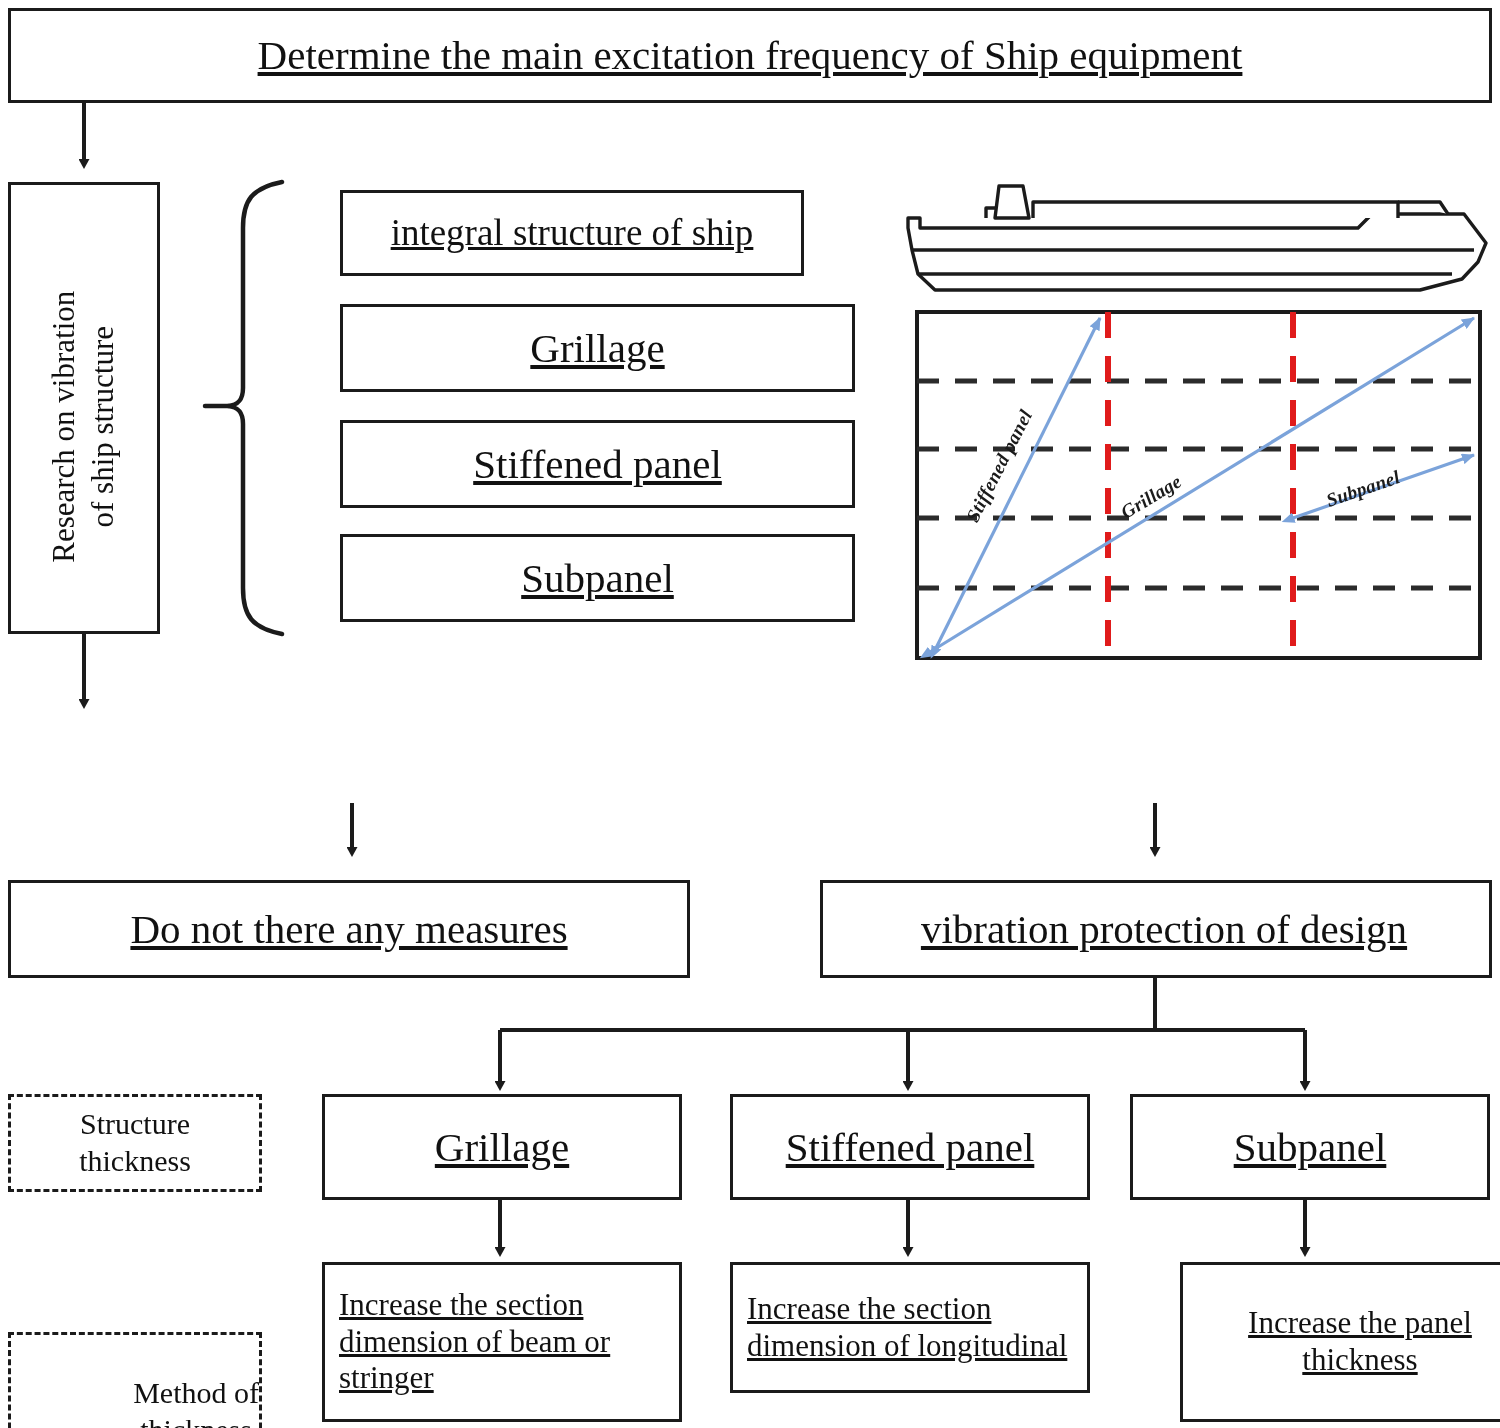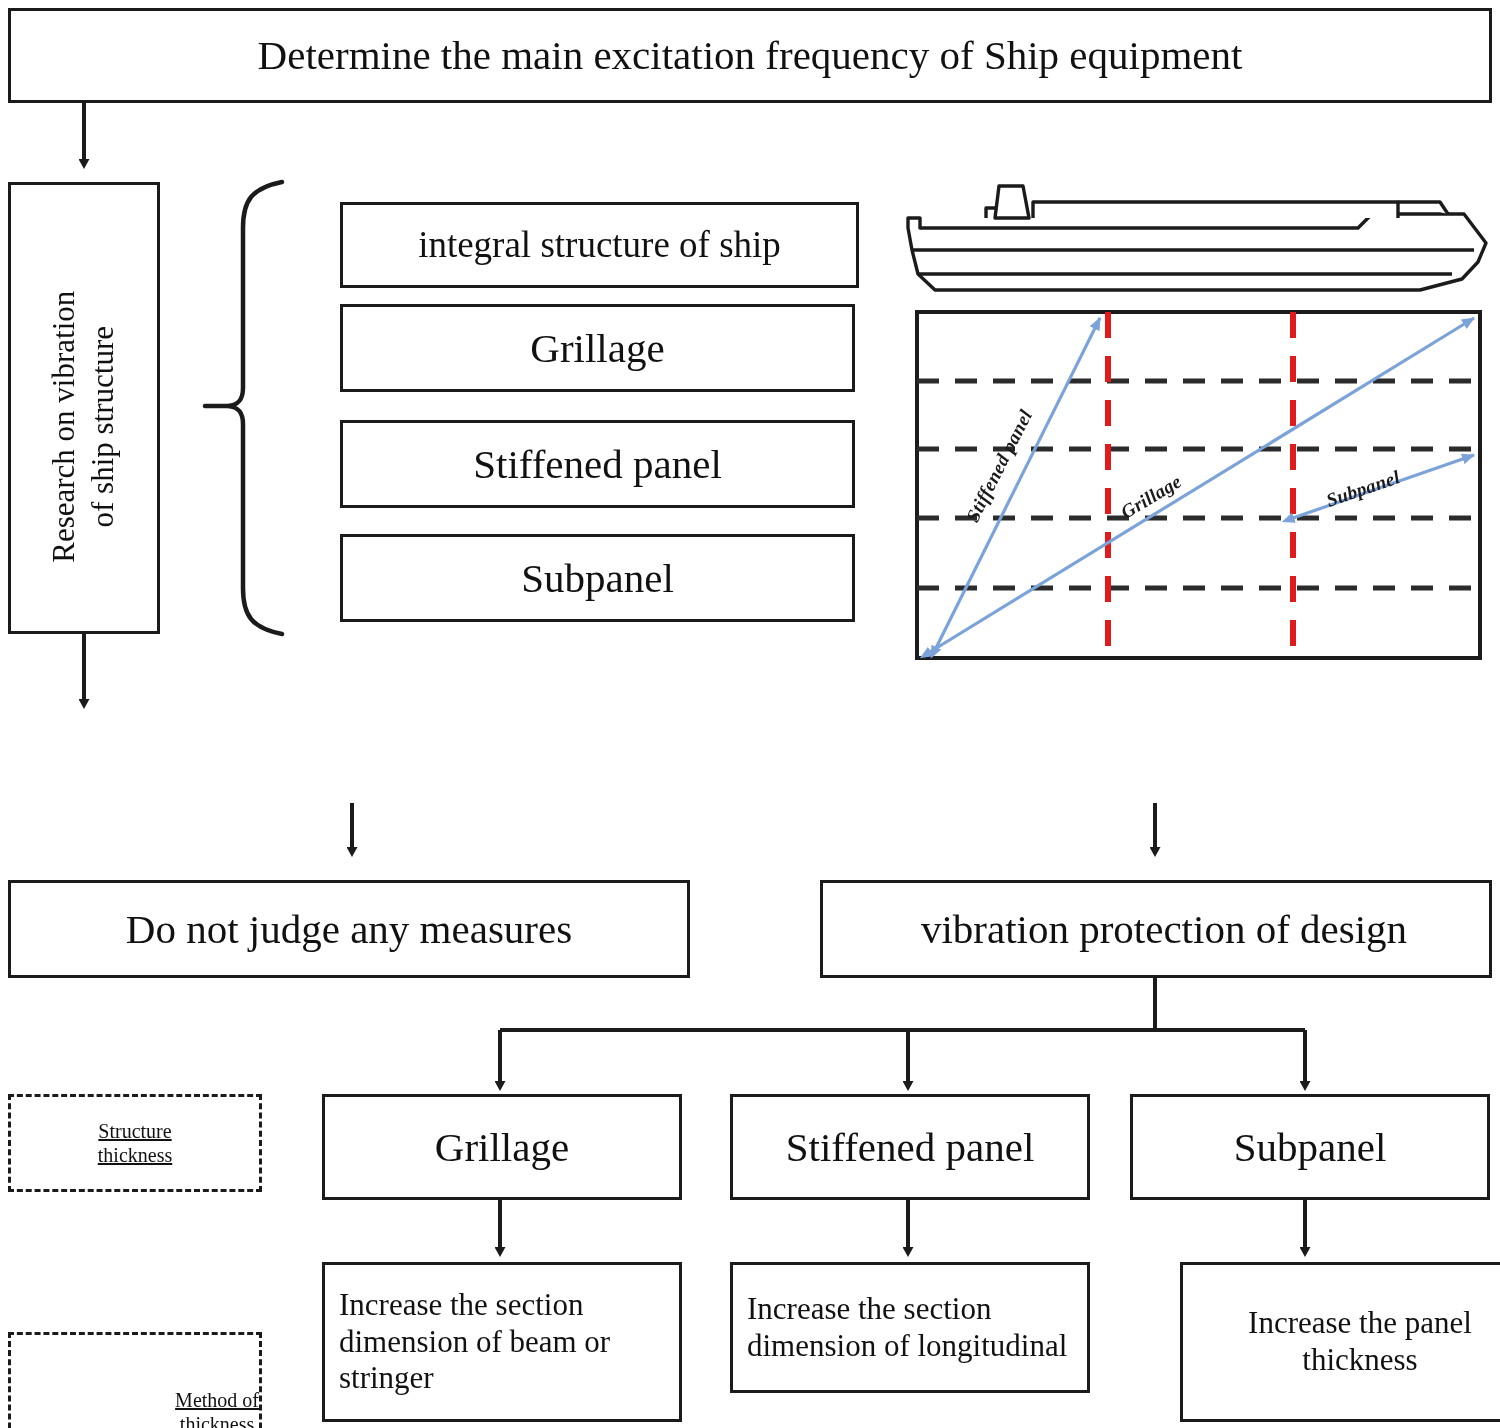--- a/index.html
+++ b/index.html
@@ -21,20 +21,21 @@
     position: absolute;
     box-sizing: border-box;
     border: 3px solid #1b1b1b;
     background: #ffffff;
     display: flex;
     align-items: center;
     justify-content: center;
     text-align: center;
     line-height: 1.18;
     color: #111111;
+    text-decoration: underline;
   }
   .box-left-text {
     justify-content: flex-start;
   }
   .dashbox {
     position: absolute;
     box-sizing: border-box;
     border: 3px dashed #1b1b1b;
     background: #ffffff;
     display: flex;
@@ -56,21 +57,21 @@
     left: 0;
     top: 0;
     width: 1500px;
     height: 1428px;
     pointer-events: none;
   }
   .t-title   { font-size: 41px; }
   .t-big     { font-size: 41px; }
   .t-mid     { font-size: 37px; }
   .t-small   { font-size: 31px; }
-  .t-dash    { font-size: 20px; text-decoration: underline; }
+  .t-dash    { font-size: 30px; }
   .t-vert    { font-size: 31px; }
   .panel-label {
     position: absolute;
     font-family: "Liberation Serif", "DejaVu Serif", serif;
     font-size: 19px;
     font-weight: 700;
     font-style: italic;
     color: #1b1b1b;
     white-space: nowrap;
     transform-origin: center center;
@@ -180,40 +181,40 @@
   <div class="box t-title" style="left:8px; top:8px; width:1484px; height:95px;">
     <span>Determine the main excitation frequency of Ship equipment</span>
   </div>
 
   <div class="box" style="left:8px; top:182px; width:152px; height:452px;"></div>
   <div class="vtext t-vert" style="left:-76px; top:388px; width:320px; transform:rotate(-90deg);">
     <div>Research on vibration</div>
     <div>of ship structure</div>
   </div>
 
-  <div class="box t-mid" style="left:340px; top:202px; width:519px; height:86px;">
+  <div class="box t-mid" style="left:340px; top:190px; width:464px; height:86px;">
     <span>integral structure of ship</span>
   </div>
   <div class="box t-big" style="left:340px; top:304px; width:515px; height:88px;">
     <span>Grillage</span>
   </div>
   <div class="box t-big" style="left:340px; top:420px; width:515px; height:88px;">
     <span>Stiffened panel</span>
   </div>
   <div class="box t-big" style="left:340px; top:534px; width:515px; height:88px;">
     <span>Subpanel</span>
   </div>
 
   <div class="panel-label" style="left:938px; top:455px; transform:rotate(-63deg);">Stiffened panel</div>
   <div class="panel-label" style="left:1118px; top:486px; transform:rotate(-31deg);">Grillage</div>
   <div class="panel-label" style="left:1325px; top:478px; transform:rotate(-19deg);">Subpanel</div>
 
 
   <div class="box t-title" style="left:8px; top:880px; width:682px; height:98px;">
-    <span>Do not judge any measures</span>
+    <span>Do not there any measures</span>
   </div>
 
   <div class="box t-title" style="left:820px; top:880px; width:672px; height:98px;padding-left:16px;">
     <span>vibration protection of design</span>
   </div>
 
   <div class="dashbox t-dash" style="left:8px; top:1094px; width:254px; height:98px;">
     <div>
       <div>Structure</div>
       <div>thickness</div>

